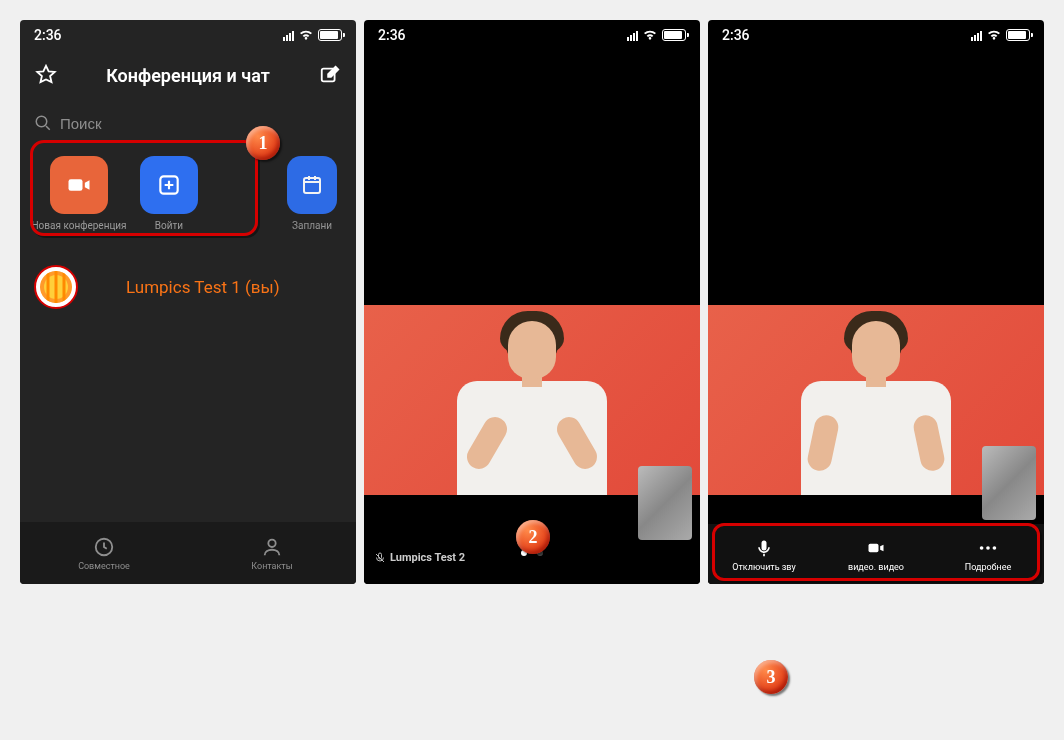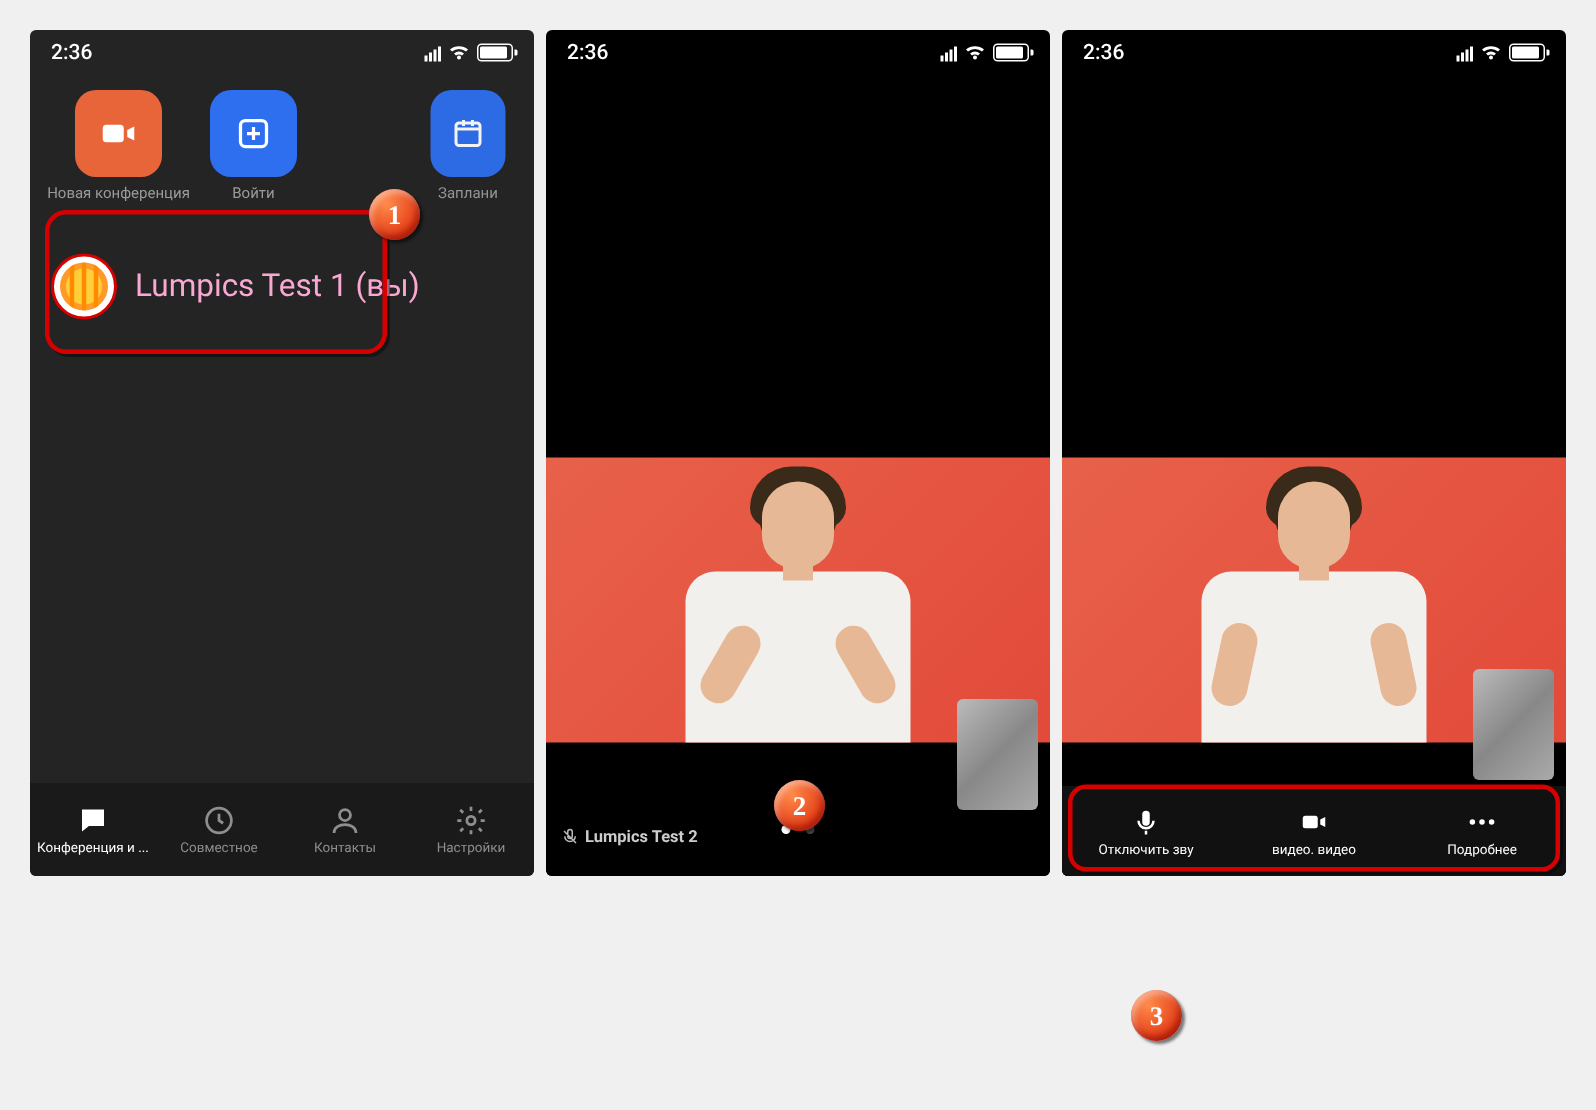--- a/index.html
+++ b/index.html
@@ -110,21 +110,21 @@
   .avatarmark {
     width:32px; height:32px; border-radius:50%; background:#ff9a2a;
     position:relative; overflow:hidden;
   }
   .avatarmark::before {
     content:""; position:absolute; inset:4px; border-radius:50%; background:#ffcf3a;
   }
   .avatarmark::after{
     content:""; position:absolute; left:50%; top:0; width:3px; height:100%; background:#ff8a00; box-shadow: -8px 0 #ff8a00, 8px 0 #ff8a00; transform:translateX(-1.5px);
   }
-  .contact-name { font-size:21px; color:#f9a8d4; }
+  .contact-name { font-size:17px; color:#f97316;margin-left:36px; }
 
   .p1-bottom {
     position:absolute; bottom:0; left:0; right:0;
     background:#1a1a1a;
     height:62px;
     display:flex;
   }
   .tab-item { flex:1; display:flex; flex-direction:column; align-items:center; justify-content:center; gap:3px; font-size:9px; color:#8e8e8e;}
   .tab-item.active { color:#fff; }
   .tab-ico { width:22px; height:22px; display:flex; align-items:center; justify-content:center;}
@@ -254,21 +254,42 @@
         </span>
       <svg class="wifi" viewBox="0 0 24 18">
           <path d="M12 16a2 2 0 100-4 2 2 0 000 4zm-5-6a8 8 0 0110 0l-2 2a5 5 0 00-6 0zM3 6a14 14 0 0118 0l-2 2a11 11 0 00-14 0z" fill="#fff"></path>
         </svg>
       <span class="batt">
           <span class="batt-fill"></span>
         </span>
     </div>
   </div>
 
-
+  <div class="p1-header">
+    <span class="iconbox">
+      <svg width="22" height="22" viewBox="0 0 24 24" fill="none" stroke="#fff" stroke-width="2">
+          <path d="M12 2l2.9 6 6.6.6-5 4.6 1.5 6.5L12 16.8 6 19.7l1.5-6.5-5-4.6 6.6-.6z"></path>
+        </svg>
+    </span>
+    <div class="p1-title">Конференция и чат</div>
+    <span class="iconbox">
+      <svg width="22" height="22" viewBox="0 0 24 24" fill="none" stroke="#fff" stroke-width="2">
+          <rect x="3" y="5" width="14" height="14" rx="2"></rect>
+          <path d="M18 3l3 3-8 8h-3v-3z" fill="#fff"></path>
+        </svg>
+    </span>
+  </div>
+
+  <div class="search-row">
+    <svg width="18" height="18" viewBox="0 0 24 24" fill="none" stroke="#8e8e8e" stroke-width="2">
+        <circle cx="10" cy="10" r="7"></circle>
+        <path d="M21 21l-5-5"></path>
+      </svg>
+    <input placeholder="Поиск" style="">
+  </div>
 
   <div class="actions-row">
     <div class="action-item">
       <div class="action-tile tile-orange">
         <svg width="28" height="28" viewBox="0 0 24 24" fill="#fff">
             <rect x="3" y="7" width="12" height="10" rx="2"></rect>
             <path d="M17 10l4-2v8l-4-2z"></path>
           </svg>
       </div>
       <div class="action-label">Новая конференция</div>
@@ -294,54 +315,37 @@
   </div>
 
   <div class="contact-row">
     <div class="avatar-ring">
         <div class="avatarmark"></div>
       </div>
     <div class="contact-name">Lumpics Test 1 (вы)</div>
   </div>
 
   <div class="p1-bottom">
-    <div class="tab-item active">
-      <span class="tab-ico">
-          <svg width="22" height="22" viewBox="0 0 24 24" fill="#fff">
-            <path d="M4 4h16v12H9l-5 4z"></path>
-          </svg>
-        </span>
-      <span>Конференция и ...</span>
-    </div>
     <div class="tab-item">
       <span class="tab-ico">
           <svg width="22" height="22" viewBox="0 0 24 24" fill="none" stroke="#8e8e8e" stroke-width="2">
             <circle cx="12" cy="12" r="9"></circle>
             <path d="M12 7v5l3 2"></path>
           </svg>
         </span>
       <span>Совместное</span>
     </div>
     <div class="tab-item">
       <span class="tab-ico">
           <svg width="22" height="22" viewBox="0 0 24 24" fill="none" stroke="#8e8e8e" stroke-width="2">
             <circle cx="12" cy="8" r="4"></circle>
             <path d="M4 21c0-4 4-6 8-6s8 2 8 6"></path>
           </svg>
         </span>
       <span>Контакты</span>
-    </div>
-    <div class="tab-item">
-      <span class="tab-ico">
-          <svg width="22" height="22" viewBox="0 0 24 24" fill="none" stroke="#8e8e8e" stroke-width="2">
-            <circle cx="12" cy="12" r="3"></circle>
-            <path d="M12 2v3M12 19v3M4.2 4.2l2.1 2.1M17.7 17.7l2.1 2.1M2 12h3M19 12h3M4.2 19.8l2.1-2.1M17.7 6.3l2.1-2.1"></path>
-          </svg>
-        </span>
-      <span>Настройки</span>
     </div>
   </div>
 </div>
 <div class="highlight-box-1"></div>
 
 <div class="phone phone2">
   <div class="statusbar">
     <span>2:36</span>
     <div class="status-icons">
       <span class="sigbars">

